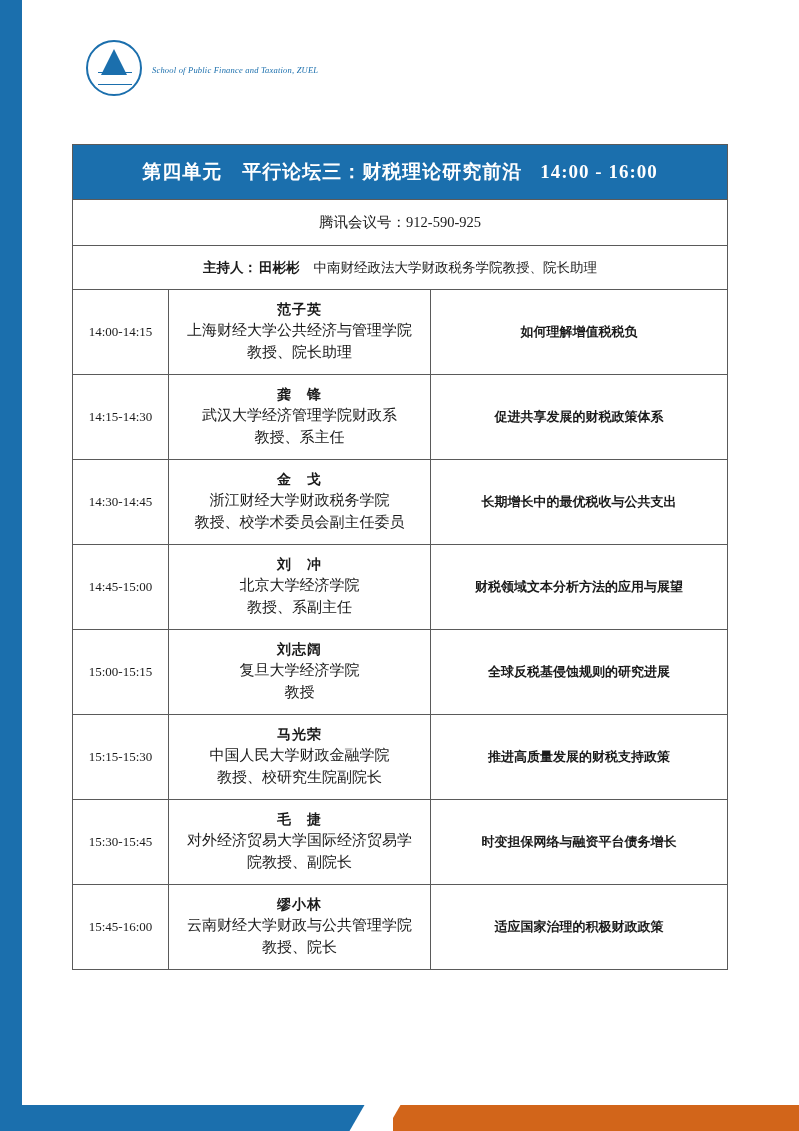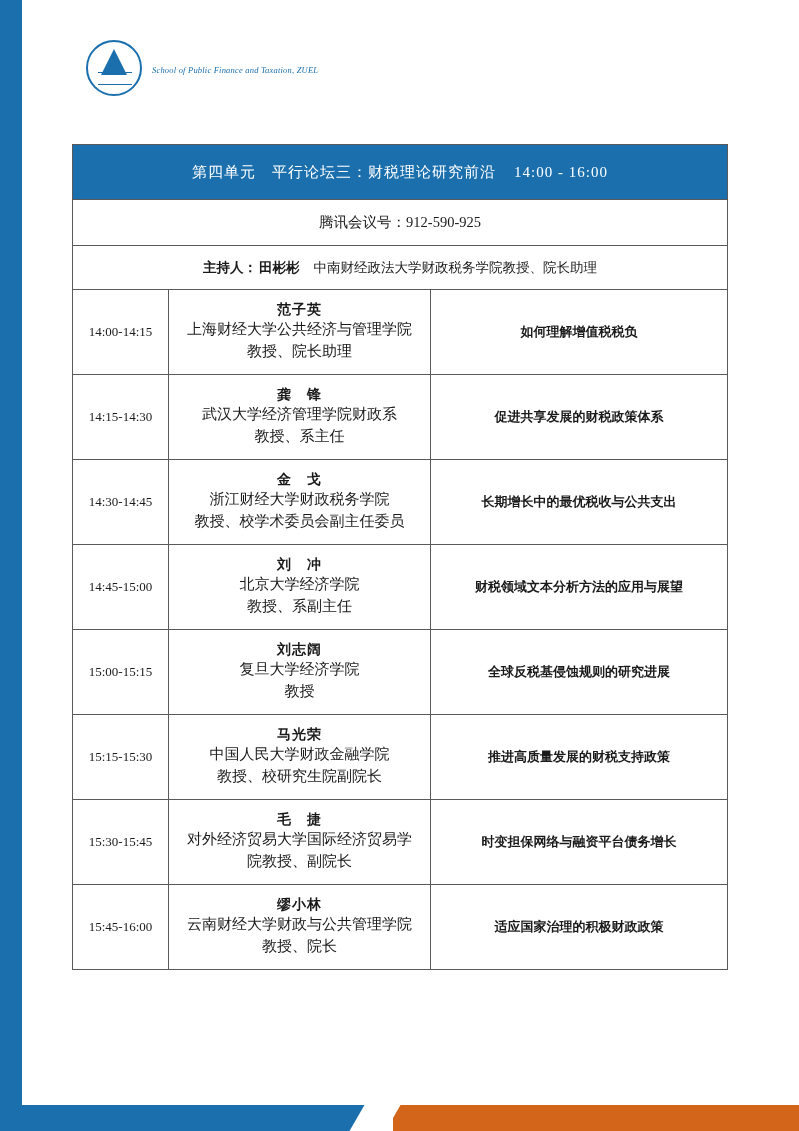--- a/index.html
+++ b/index.html
@@ -128,22 +128,22 @@
   table.schedule td {
     border: 1px solid #5a5a5a;
     padding: 0;
     vertical-align: middle;
   }
 
   .title-cell {
     background: #1b6fad;
     color: #ffffff;
     text-align: center;
-    font-size: 15px;
-    font-weight: normal;
+    font-size: 19px;
+    font-weight: bold;
     height: 54px;
     letter-spacing: 1px;
     font-family: "Liberation Sans", sans-serif;
     margin-top: 41px;
   }
   .title-cell .time-part {
     margin-left: 18px;
     font-family: "Liberation Serif", "DejaVu Serif", serif;
   }
   .meeting-cell {
@@ -175,21 +175,20 @@
 
   .row-time {
     text-align: center;
     font-size: 13px;
     color: #1a1a1a;
   }
   .row-guest {
     text-align: center;
     padding: 8px 6px !important;
     line-height: 1.45;
-    font-family: Liberation Mono, monospace;
   }
   .guest-name {
     font-size: 14px;
     font-weight: bold;
     color: #1a1a1a;
     letter-spacing: 1px;
   }
   .guest-affil {
     font-size: 15px;
     color: #1a1a1a;

